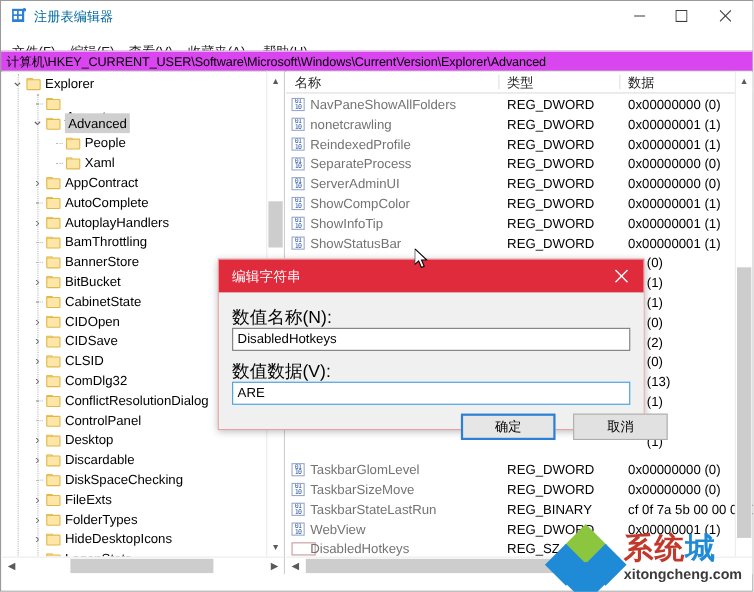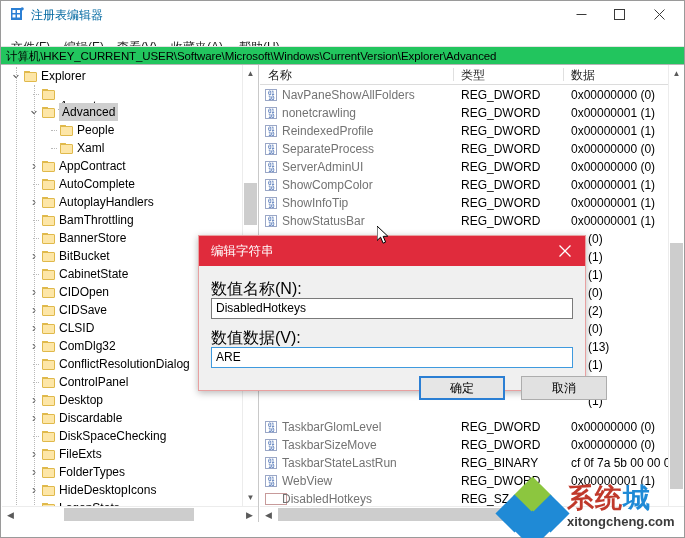--- a/index.html
+++ b/index.html
@@ -16,21 +16,21 @@
   .tb-title{position:absolute;left:30px;top:6px;font-size:12px;color:#0369a1;white-space:nowrap;text-align:right;}
   .wbtn{position:absolute;top:0;width:38px;height:26px;display:flex;align-items:center;justify-content:center;color:#3a3a3a;font-size:12px;}
   .wbtn svg{display:block;}
   .wmin{right:84px;} .wmax{right:46px;} .wclose{right:6px;}
 
   
   .menubar{position:absolute;left:0;top:26px;width:683px;height:19px;background:#fff;}
   .menuitem{position:absolute;top:12px;height:16px;font-size:12px;color:#1c1c1c;white-space:nowrap;line-height:16px;}
 
   
-  .addrbar{position:absolute;left:0;top:45px;width:683px;height:19px;background:#22c55e;border-top:1px solid #e3e3e3;border-bottom:1px solid #b5b5b5;box-sizing:border-box;}
+  .addrbar{position:absolute;left:0;top:45px;width:683px;height:19px;background:#d946ef;border-top:1px solid #e3e3e3;border-bottom:1px solid #b5b5b5;box-sizing:border-box;}
   .addrtext{position:absolute;left:5px;top:2px;font-size:11.5px;color:#000;white-space:nowrap;letter-spacing:-0.1px;}
 
   
   .treepane{position:absolute;left:1px;top:64px;width:257px;height:457px;background:#fff;overflow:hidden;border-right:1px solid #c9c9c9;box-sizing:border-box;}
   .treeclip{position:absolute;left:0;top:0;width:240px;height:441px;overflow:hidden;}
   .titem{position:absolute;height:18px;line-height:18px;white-space:nowrap;font-size:12px;color:#000;}
   .titem.sel .tlabel{background:#cfcfcf;padding:0 3px;}
   .tlabel{display:inline-block;vertical-align:top;}
   .chev{position:absolute;width:12px;height:18px;line-height:18px;text-align:center;color:#5a5a5a;font-size:9px;}
   .folder{position:absolute;width:13px;height:11px;top:4px;}

